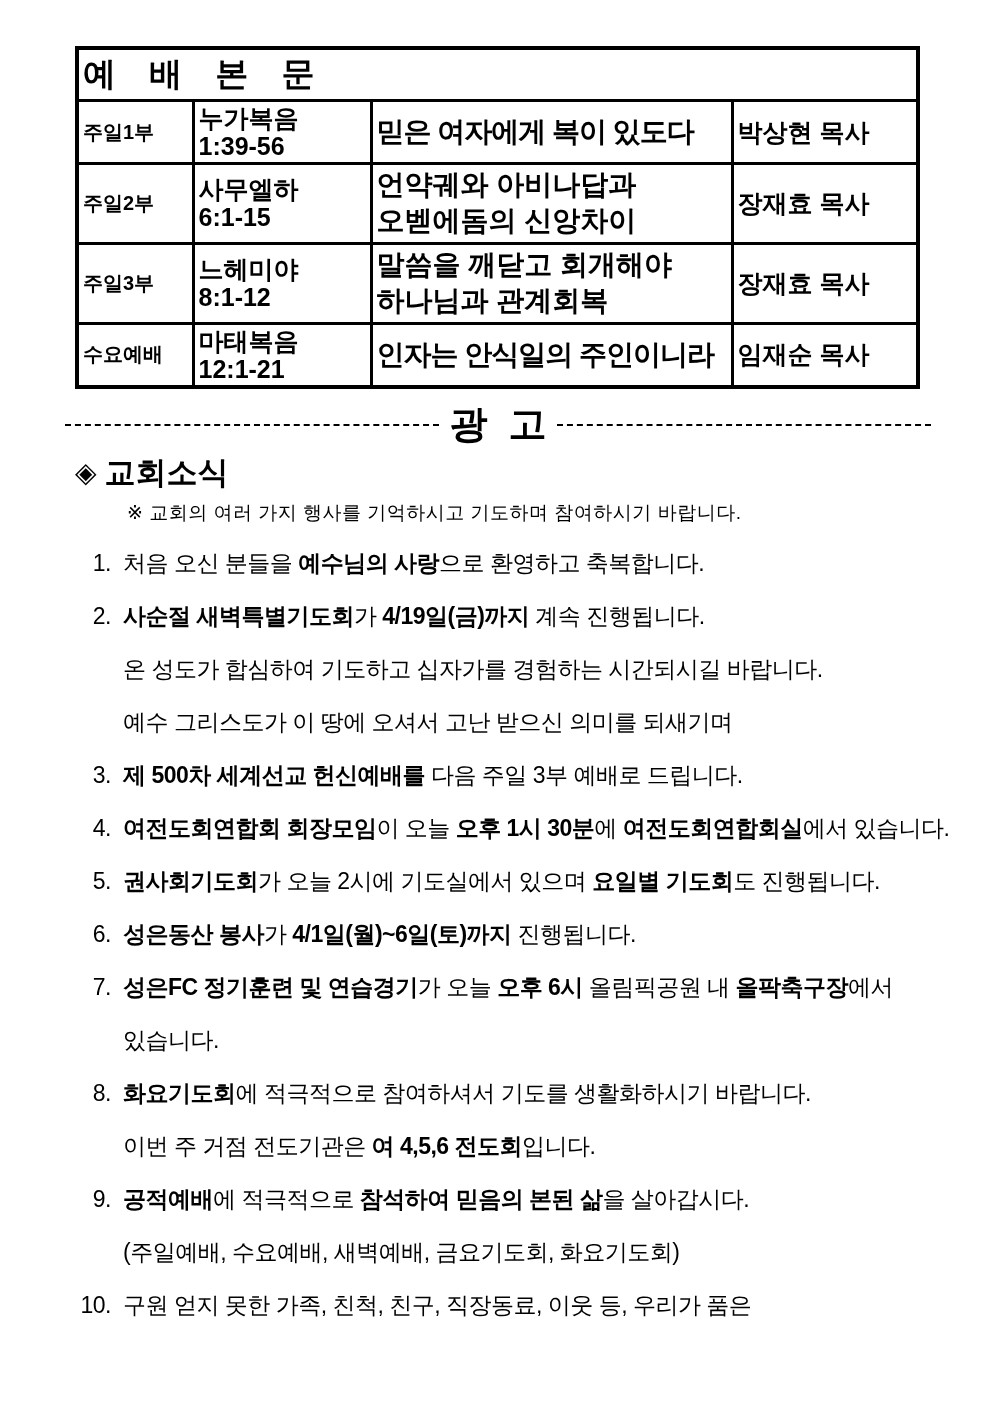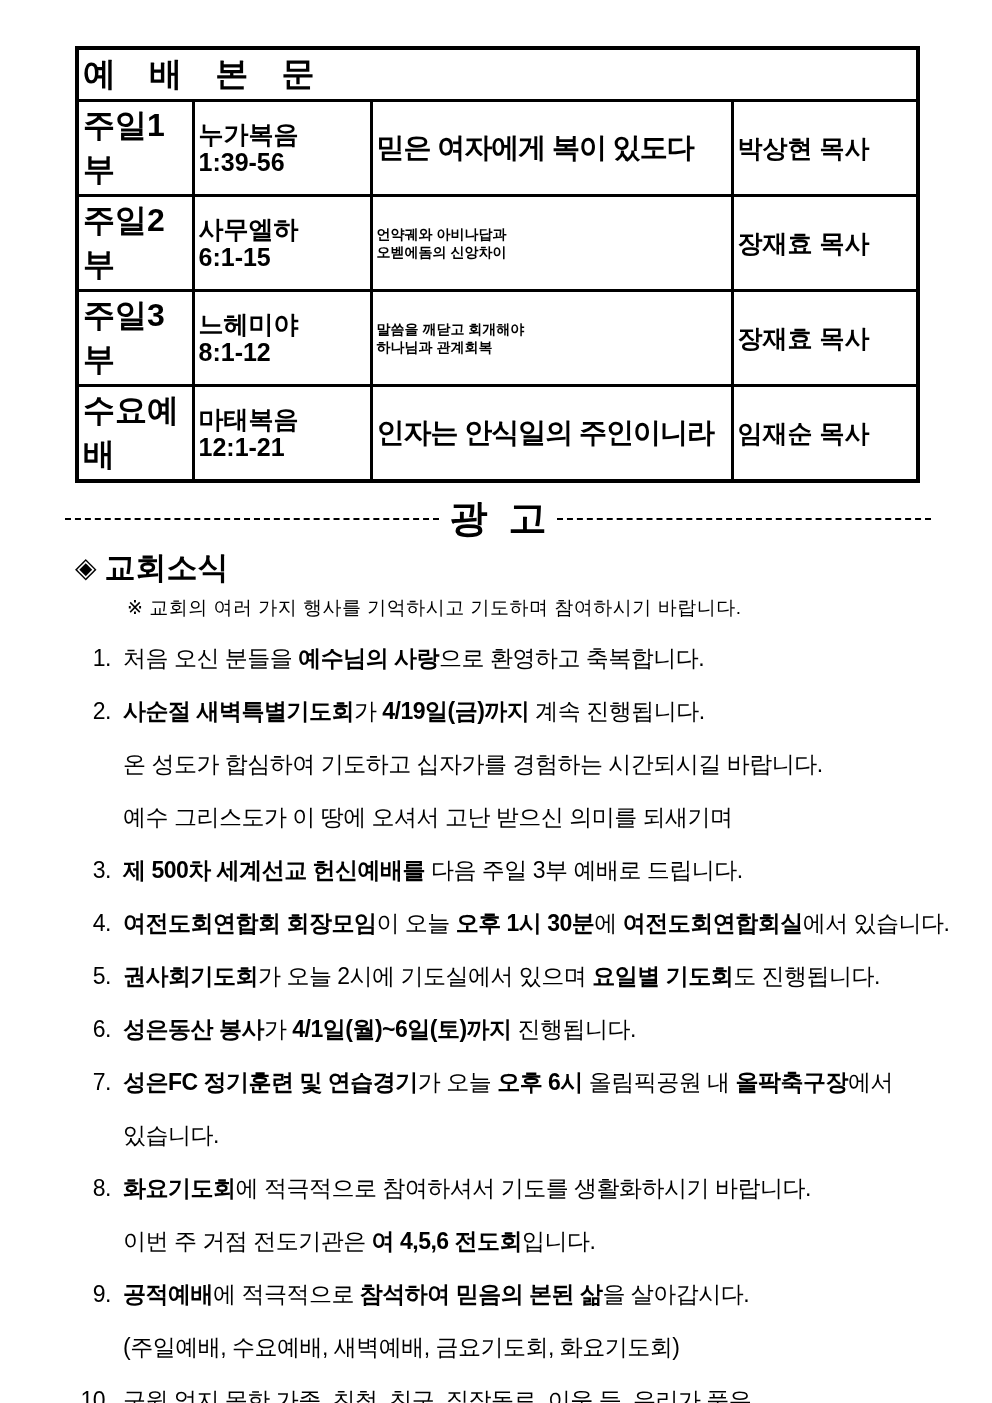--- a/index.html
+++ b/index.html
@@ -30,24 +30,24 @@
     height: 39px;
     font-size: 33px;
     letter-spacing: 12px;
     padding: 0;
   }
   table.worship td { height: 59px; }
   col.c-service  { width: 116px; }
   col.c-script   { width: 178px; }
   col.c-sermon   { width: 361px; }
   col.c-preacher { width: 186px; }
-  td.service   { font-size: 32px; }
+  td.service   { font-size: 20px; }
   td.scripture { font-size: 25px; white-space: pre-line; line-height: 1.12; }
   td.sermon    { font-size: 28px; letter-spacing: -1px; }
-  td.sermon.two-line { font-size: 14px; white-space: pre-line; line-height: 1.3; letter-spacing: 0; }
+  td.sermon.two-line { font-size: 28px; white-space: pre-line; line-height: 1.3; letter-spacing: 0; }
   td.preacher  { font-size: 25px; }
 
   
   .divider {
     margin-top: 16px;
     display: flex;
     align-items: center;
     gap: 10px;
     width: 866px;
     margin-left: -10px;

